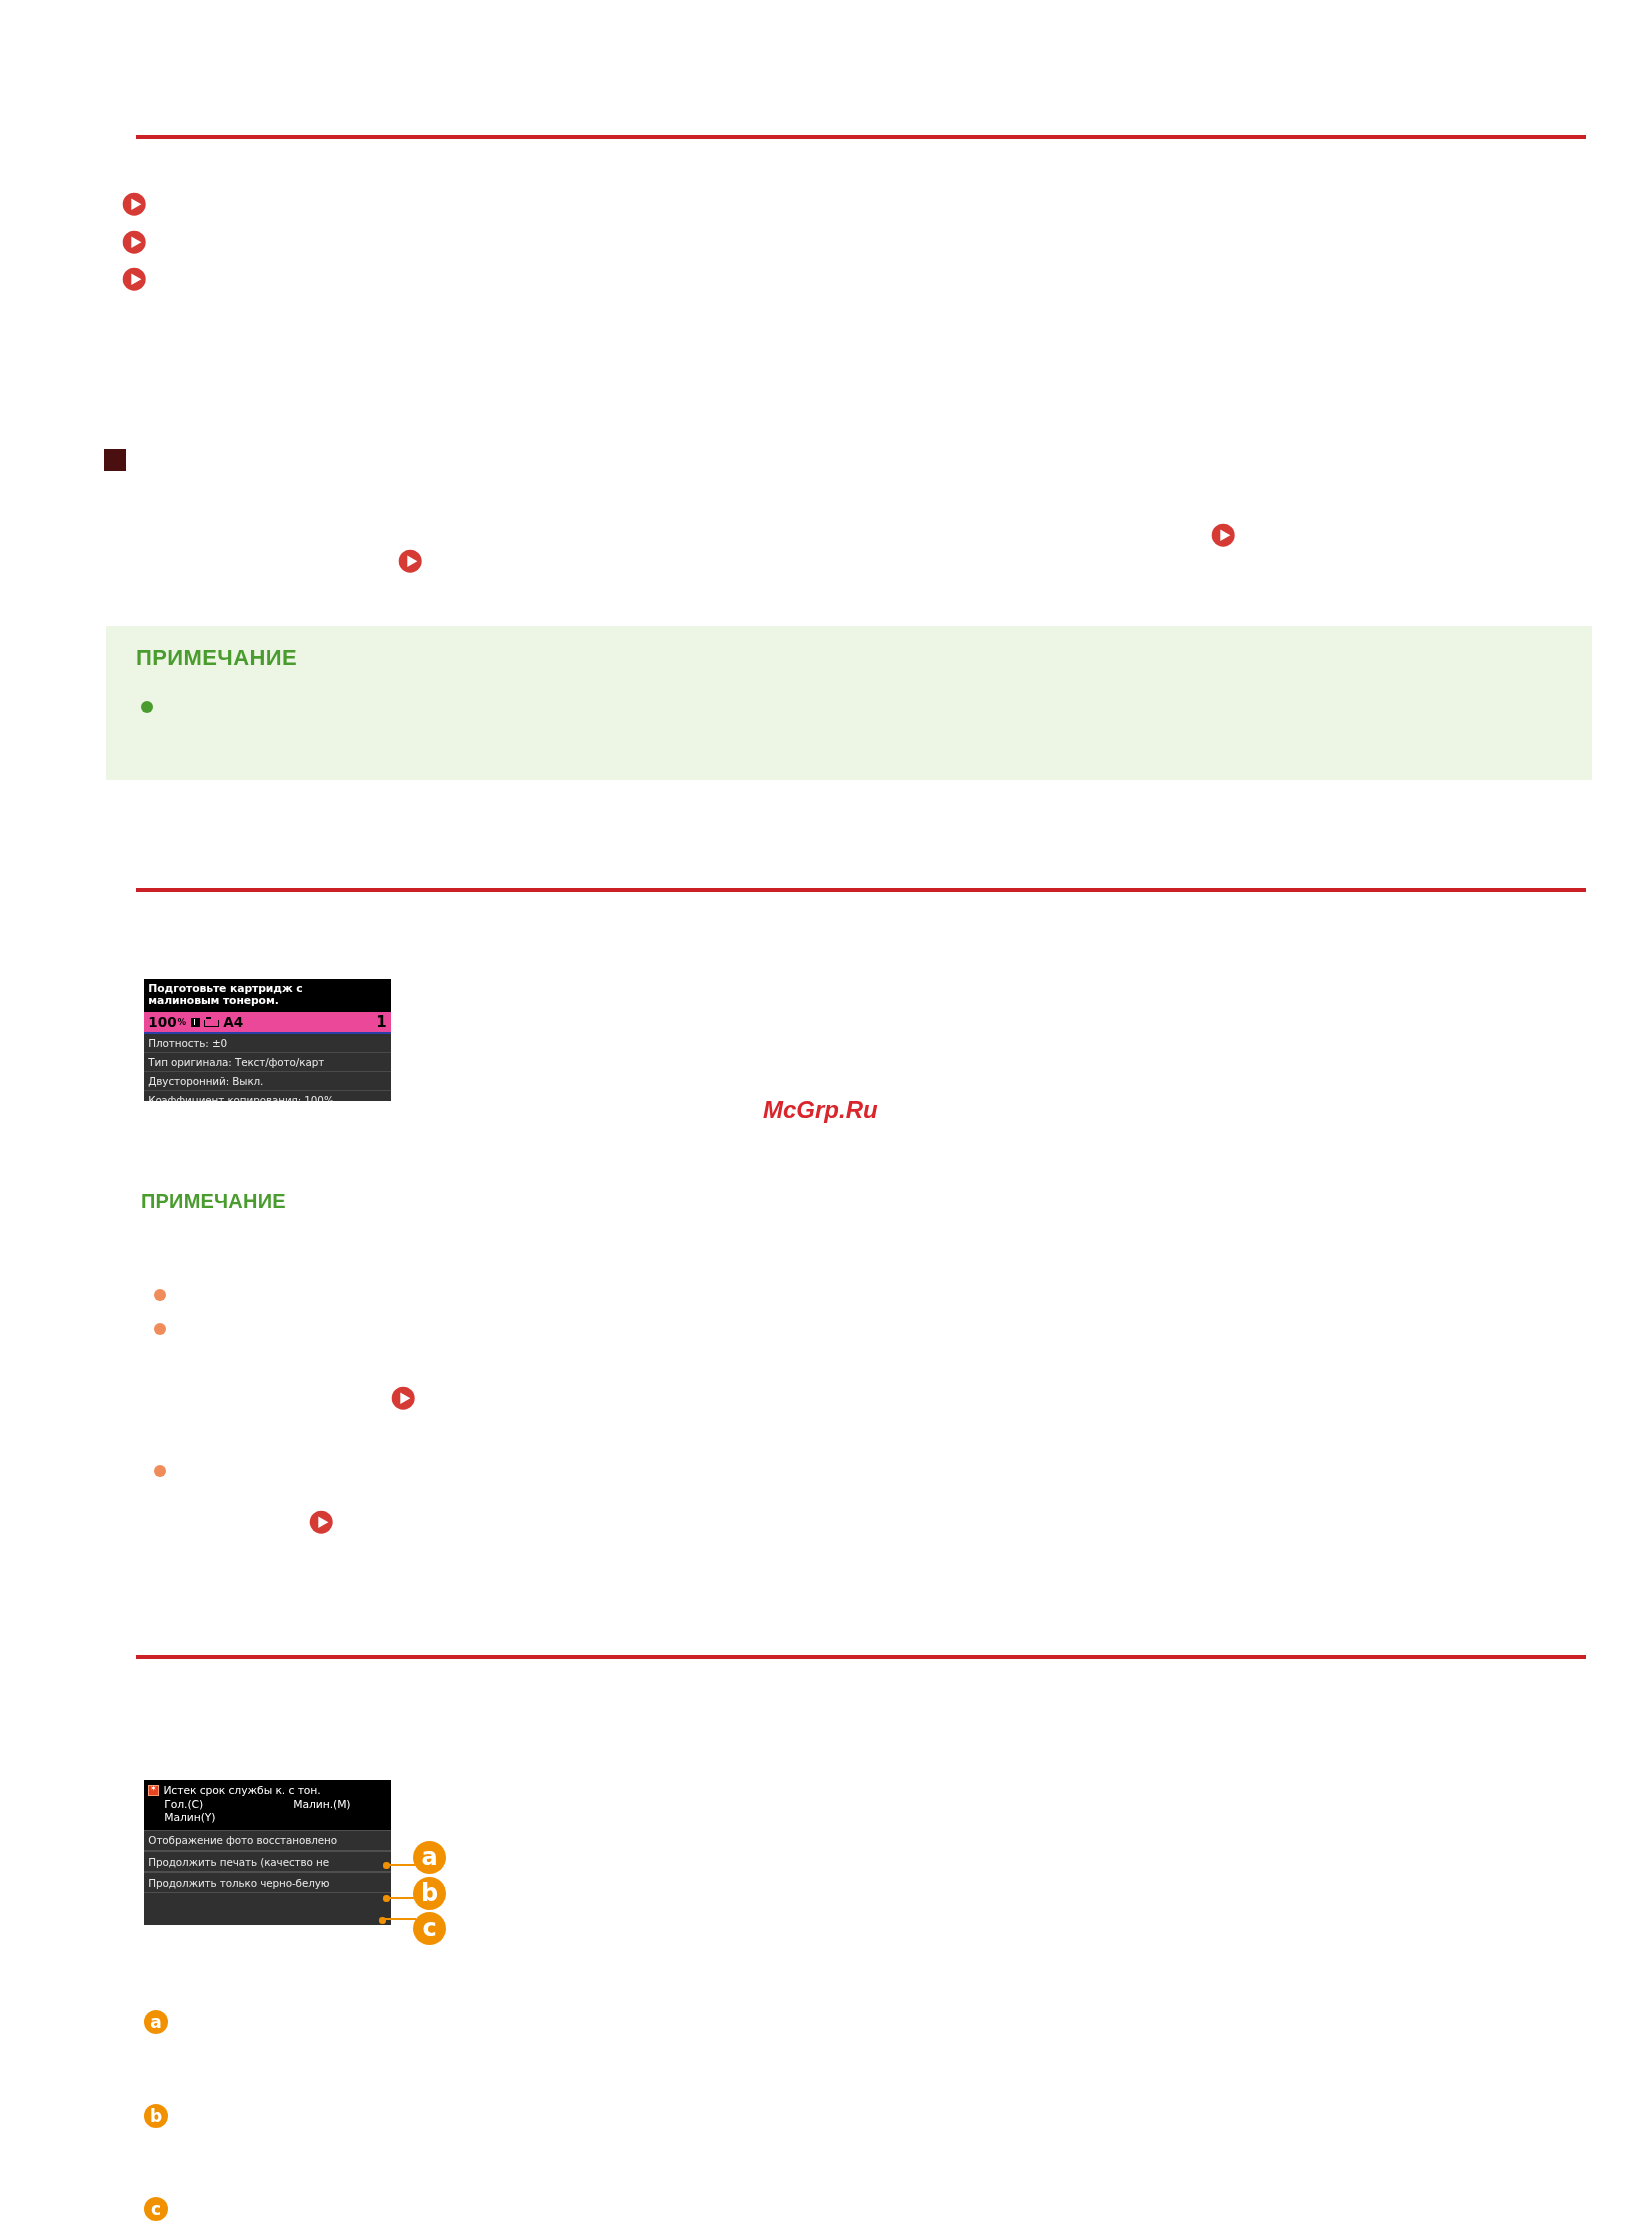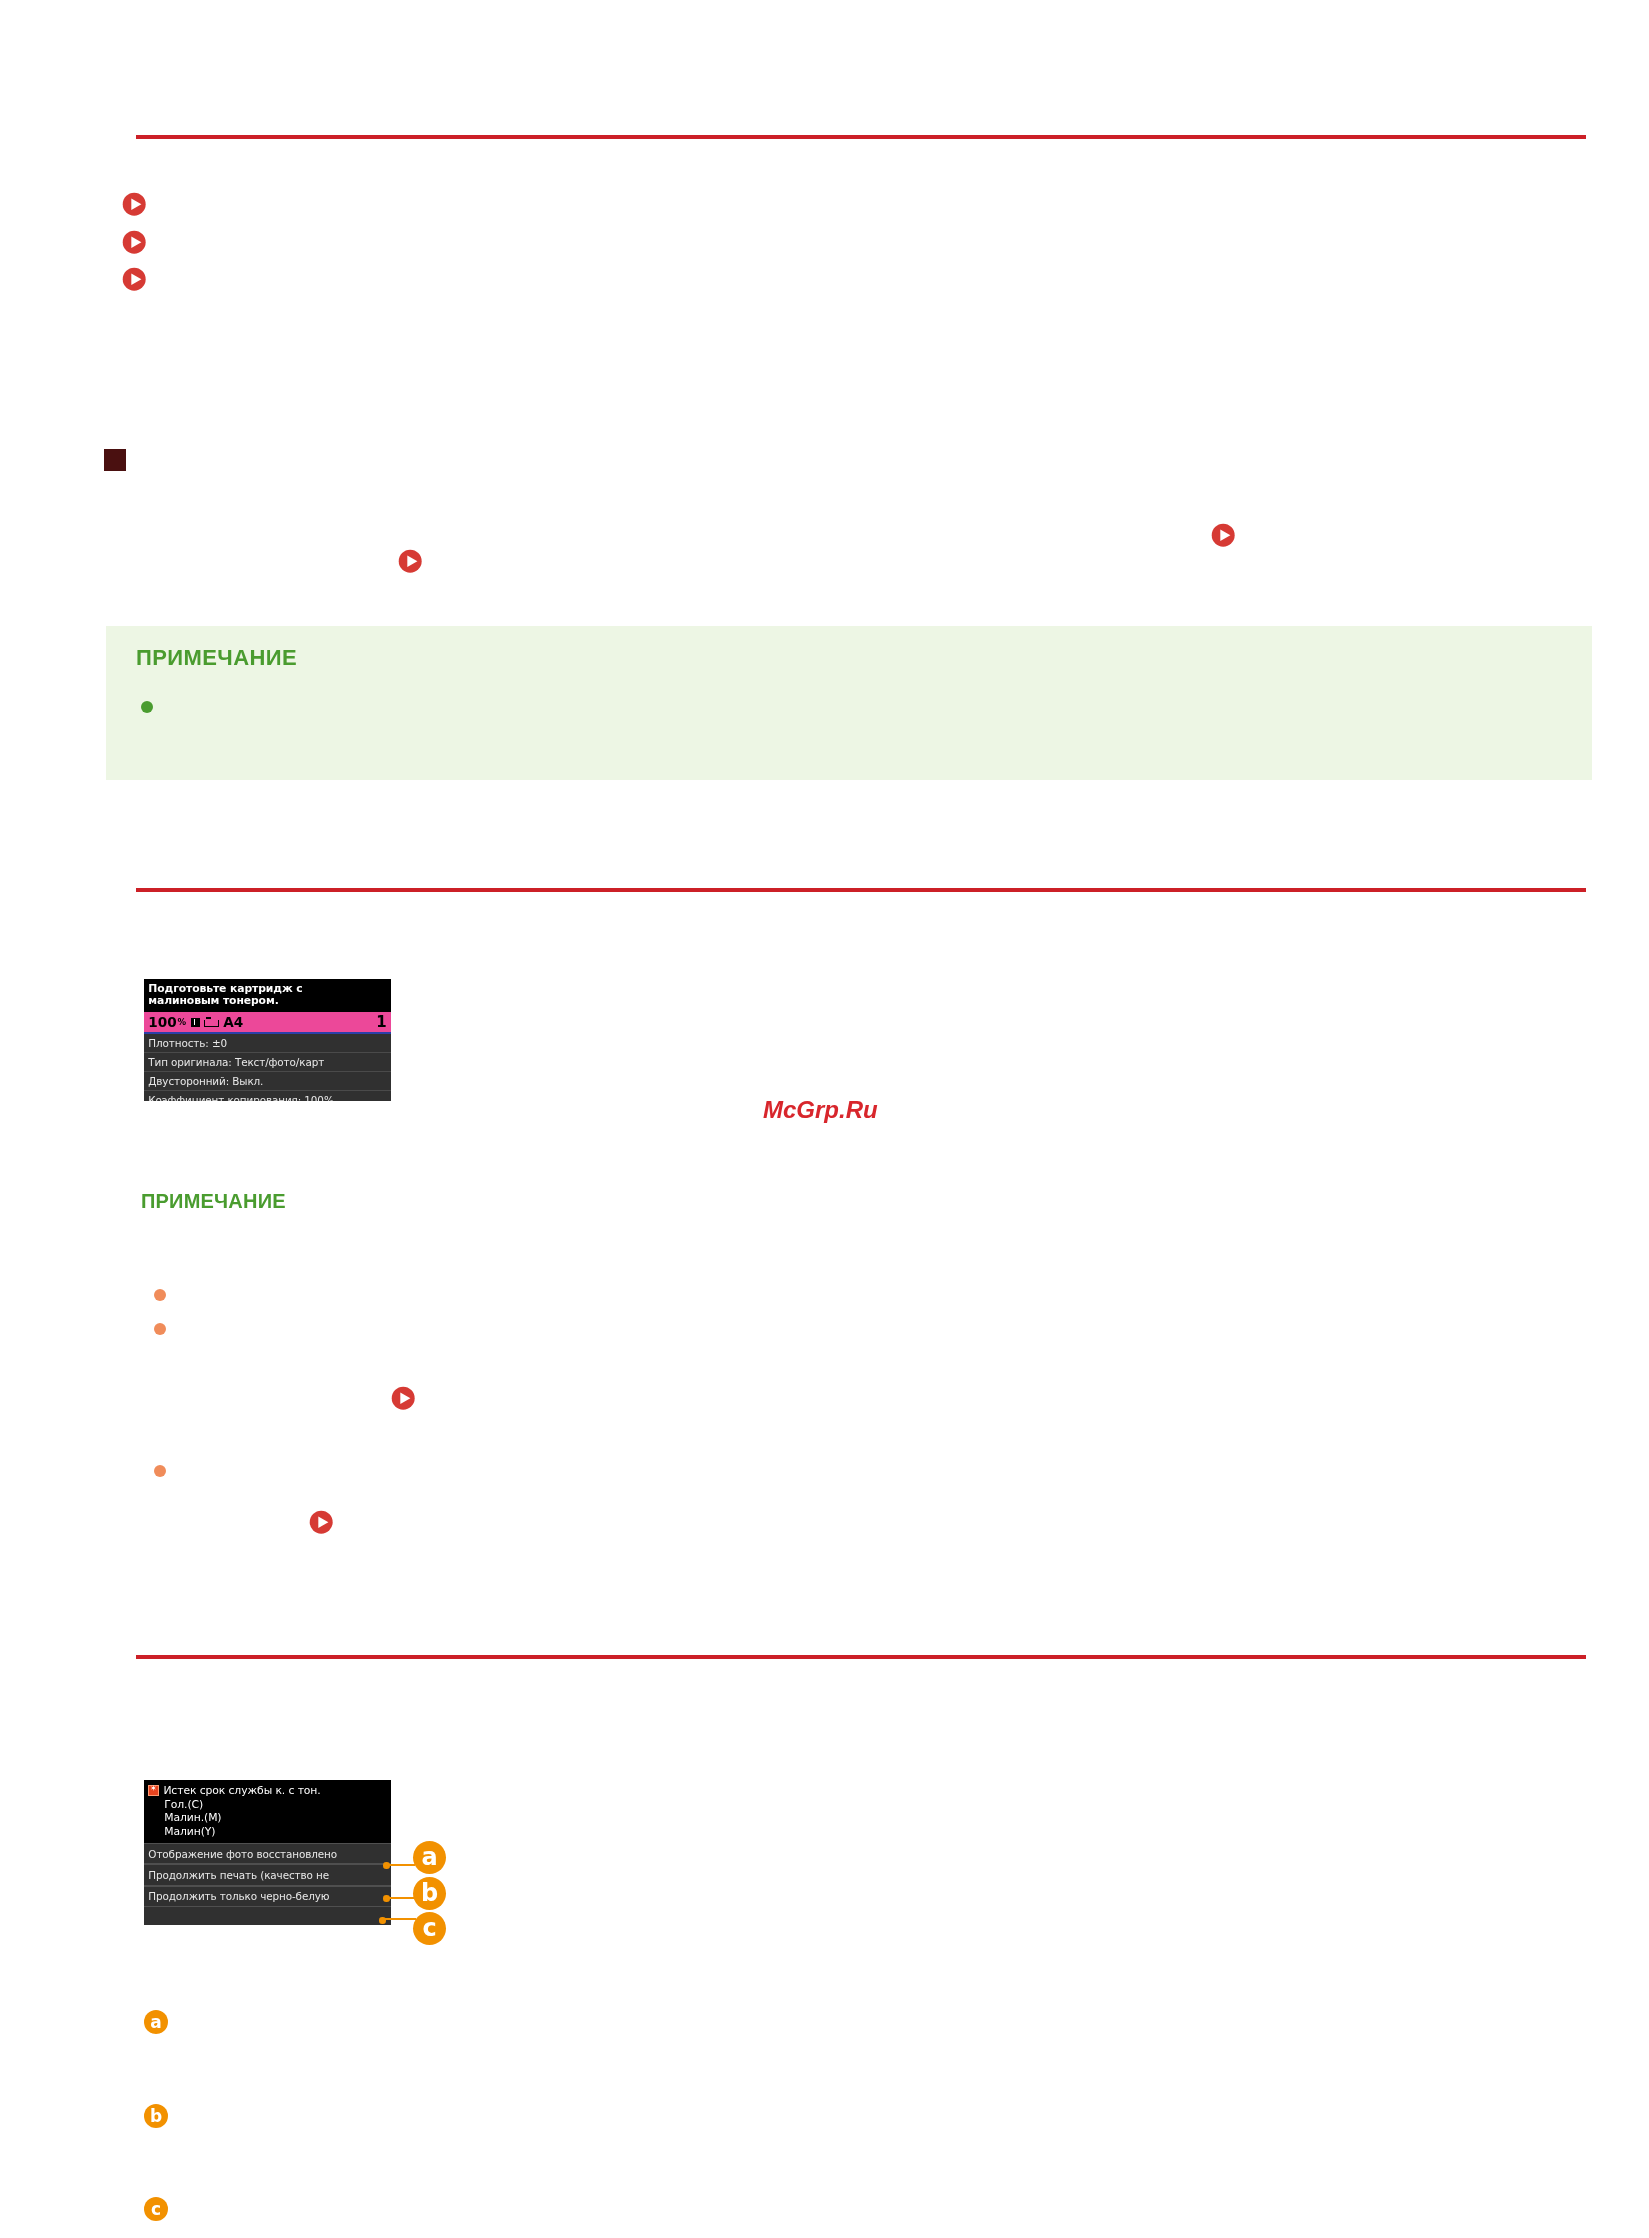--- a/index.html
+++ b/index.html
@@ -331,21 +331,21 @@
   </svg>
 </span>
 
 <div class="rule" style="top:1655px;"></div>
 
 <div class="lcd" id="lcd2" style="left:144px; top:1780px; width:247px; height:145px;">
   <div class="lcd2-head">
     <div>
       <span class="err-icon"></span><span>Истек срок службы к. с тон.</span>
     </div>
-    <div class="lcd2-colors" style="padding-left:16px;flex-direction:column;">
+    <div class="lcd2-colors" style="padding-left:16px;">
       <span class="c1">Гол.(C)</span>
       <span>Малин.(M)</span>
     </div>
     <div style="padding-left:16px;">Малин(Y)</div>
   </div>
   <div class="lcd2-opt">Отображение фото восстановлено</div>
   <div class="lcd2-opt">Продолжить печать (качество не</div>
   <div class="lcd2-opt">Продолжить только черно-белую</div>
 </div>
 

